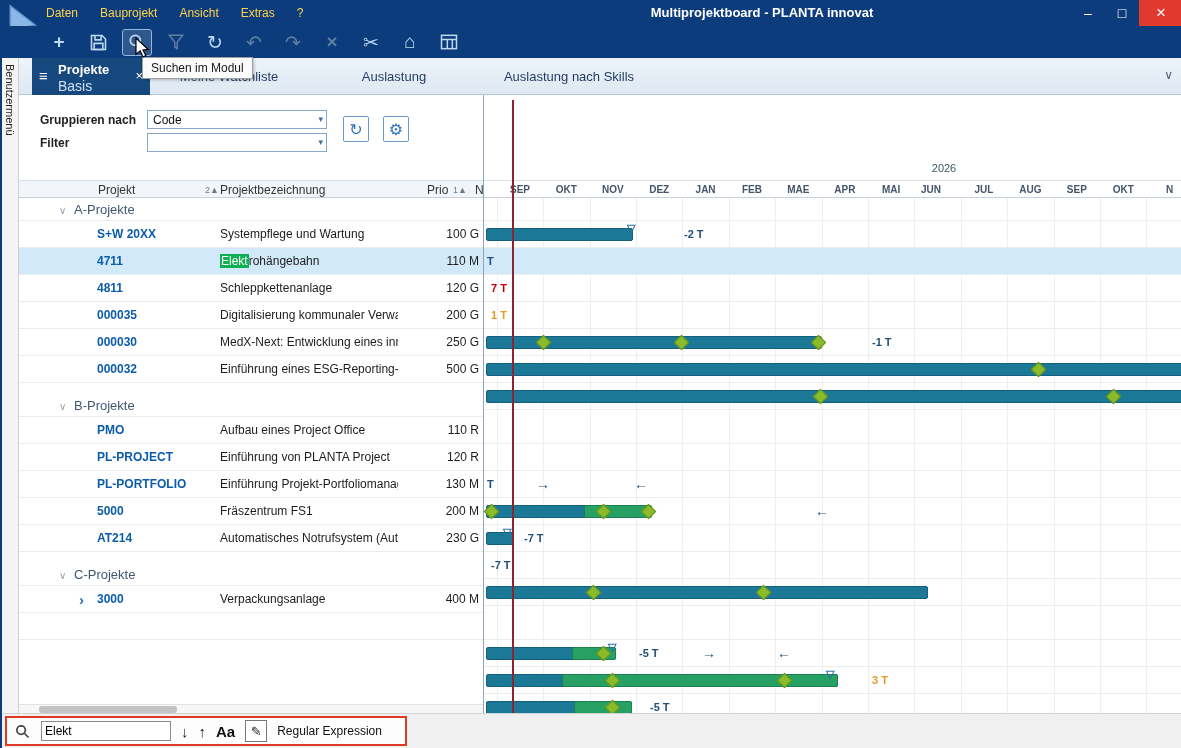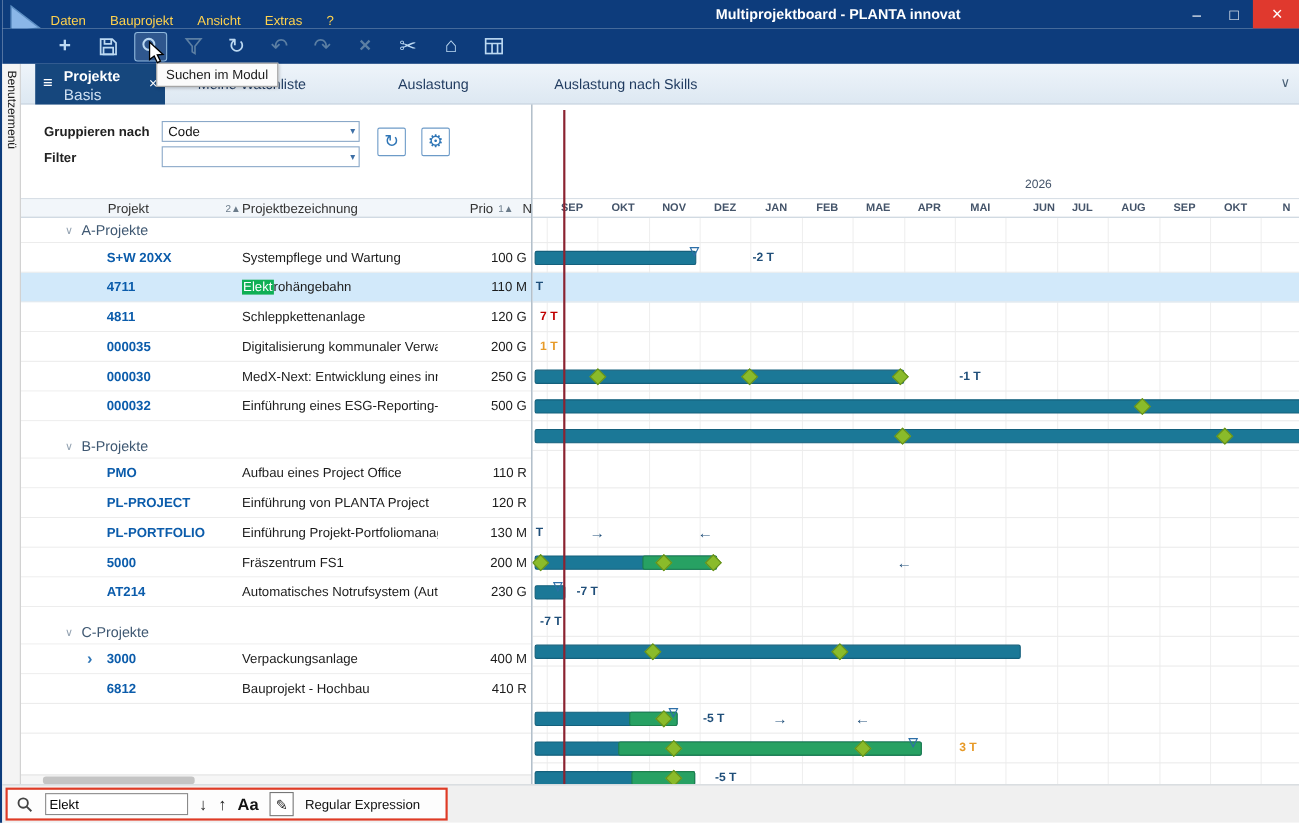--- a/index.html
+++ b/index.html
@@ -1,21 +1,21 @@
 <!DOCTYPE html>
 <html><head>
 <meta charset="utf-8">
 <style>
   *{margin:0;padding:0;box-sizing:border-box}
   html,body{width:1181px;height:748px;overflow:hidden}
   body{font-family:"Liberation Sans",sans-serif;background:#fff;position:relative;border-left:2px solid #0d3c7c}
 
   
   .titlebar{position:absolute;left:0;top:0;width:1181px;height:26px;background:#0d3c7c;z-index:20}
-  .menu{position:absolute;left:44px;top:0;height:26px;display:flex;align-items:flex-end;gap:22px}
+  .menu{position:absolute;left:44px;top:0;height:26px;display:flex;align-items:center;gap:22px}
   .menu-item{color:#ffd24d;font-size:12px;cursor:default}
   .win-title{position:absolute;left:560px;top:0;width:400px;height:26px;line-height:26px;text-align:center;color:#fff;font-size:13px;font-weight:bold}
   .wc{position:absolute;right:0;top:0;height:26px;display:flex}
   .wc .wbtn{width:34px;height:26px;display:flex;align-items:center;justify-content:center;color:#fff;font-size:14px}
   .wc .close{width:44px;background:#e0392e;font-size:17px}
 
   
   .toolbar{position:absolute;left:0;top:26px;width:1181px;height:32px;background:#0d3c7c;display:flex;align-items:center;padding-left:42px;gap:9px;z-index:20}
   .tbtn{width:30px;height:27px;display:flex;align-items:center;justify-content:center;color:#bcd9f2;font-size:19px;border:1px solid transparent;border-radius:3px}
   .tbtn.disabled{color:#5c7fa3}
@@ -288,25 +288,20 @@
           <span class="gchev">∨</span>
           <span class="glab">C-Projekte</span>
         </div>
         <div class="lrow" style="height: 27px;">
           <span class="expand">›</span>
           <span class="code">3000</span>
           <span class="name">Verpackungsanlage</span>
           <span class="prio">400 M</span>
         </div>
         <div class="lrow" style="height: 27px;">
-          <span class="code">6812</span>
-          <span class="name">Bauprojekt - Hochbau</span>
-          <span class="prio">410 R</span>
-        </div>
-        <div class="lrow" style="height: 27px;">
           <span class="code"></span>
           <span class="name"></span>
           <span class="prio"></span>
         </div>
       </div>
 
     <div class="hscroll">
       <div class="hthumb"></div>
     </div>
   </div>
@@ -318,21 +313,21 @@
     <div id="months">
         <span class="month" style="left: 36px;">SEP</span>
         <span class="month" style="left: 82.4px;">OKT</span>
         <span class="month" style="left: 128.8px;">NOV</span>
         <span class="month" style="left: 175.2px;">DEZ</span>
         <span class="month" style="left: 221.6px;">JAN</span>
         <span class="month" style="left: 268px;">FEB</span>
         <span class="month" style="left: 314.4px;">MAE</span>
         <span class="month" style="left: 360.8px;">APR</span>
         <span class="month" style="left: 407.2px;">MAI</span>
-        <span class="month" style="left: 465px; text-align: right;">JUN</span>
+        <span class="month" style="left: 447px; text-align: right;">JUN</span>
         <span class="month" style="left: 500px;">JUL</span>
         <span class="month" style="left: 546.4px;">AUG</span>
         <span class="month" style="left: 592.8px;">SEP</span>
         <span class="month" style="left: 639.2px;">OKT</span>
         <span class="month" style="left: 685.6px;">N</span>
       </div>
     <div id="gantt-body">
 
     <div class="gridv" style="left: 12.8px;"></div>
         <div class="gridv" style="left: 59.2px;"></div>

